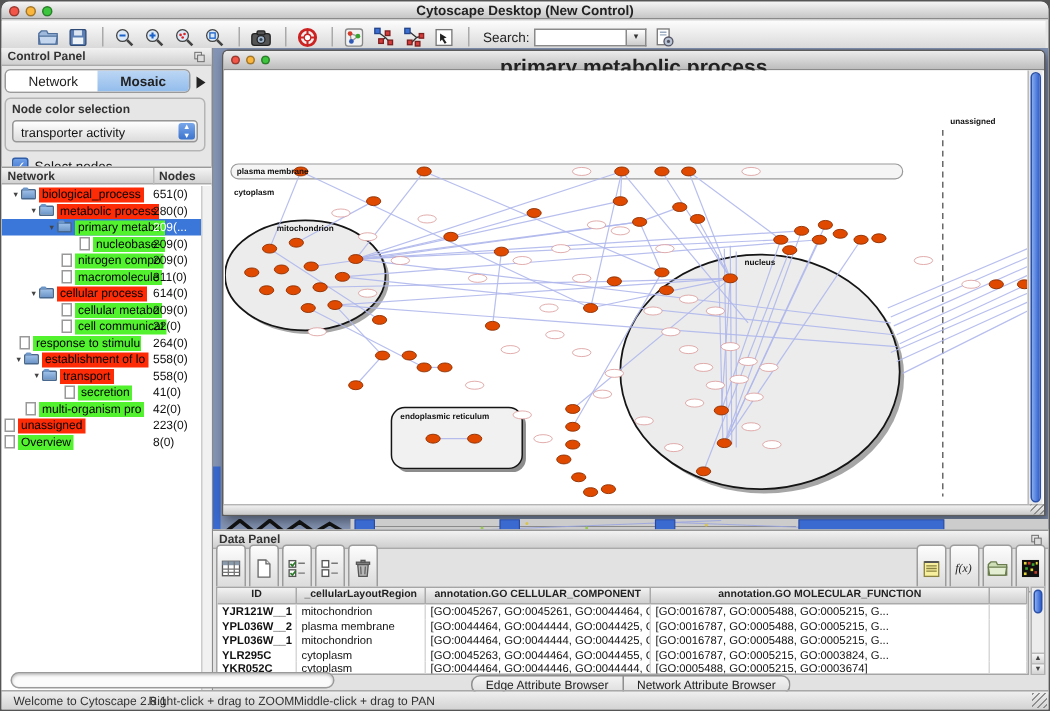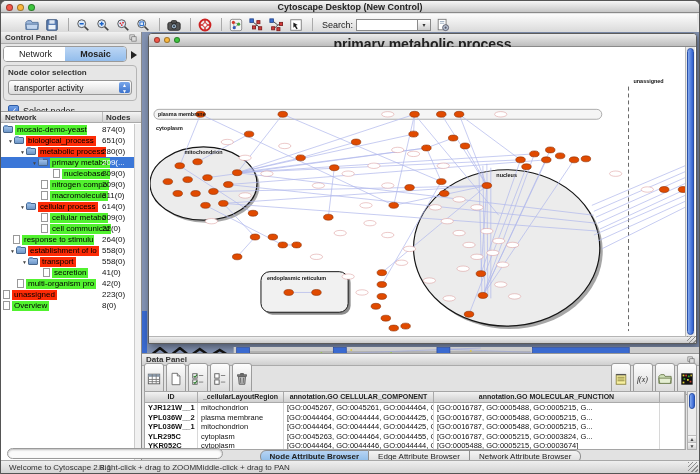--- a/index.html
+++ b/index.html
@@ -288,26 +288,20 @@
     <div class="check-row">
       <div class="checkbox">✓</div>
       <span class="check-label">Select nodes</span>
     </div>
     <div class="tree">
       <div class="tree-header">
         <span class="th1">Network</span>
         <span class="th2">Nodes</span>
       </div>
       <div class="tree-rows" id="tree-rows">
-          <div class="tree-row">
-            <span style="width: 2px; flex: 0 0 auto;"></span>
-            <span class="t-ico folder"></span>
-            <span class="lbl green">mosaic-demo-yeast</span>
-            <span class="cnt">874(0)</span>
-          </div>
           <div class="tree-row">
             <span style="width: 6px; flex: 0 0 auto;"></span>
             <span class="exp">▼</span>
             <span class="t-ico folder"></span>
             <span class="lbl red">biological_process</span>
             <span class="cnt">651(0)</span>
           </div>
           <div class="tree-row">
             <span style="width: 18px; flex: 0 0 auto;"></span>
             <span class="exp">▼</span>
@@ -758,21 +752,20 @@
         </div>
       </div>
     <div class="dp-vscroll">
       <div class="dp-vthumb"></div>
       <div class="dp-arrows">
         <div>▲</div>
         <div>▼</div>
       </div>
     </div>
     <div class="dp-tabs" id="dp-tabs">
-        <div class="dp-tab active">Node Attribute Browser</div>
         <div class="dp-tab">Edge Attribute Browser</div>
         <div class="dp-tab">Network Attribute Browser</div>
       </div>
   </div>
 
   <div class="memory-bar"></div>
   <div class="statusbar">
     <span class="st1">Welcome to Cytoscape 2.8.1</span>
     <span class="st2">Right-click + drag to ZOOM</span>
     <span class="st3">Middle-click + drag to PAN</span>

